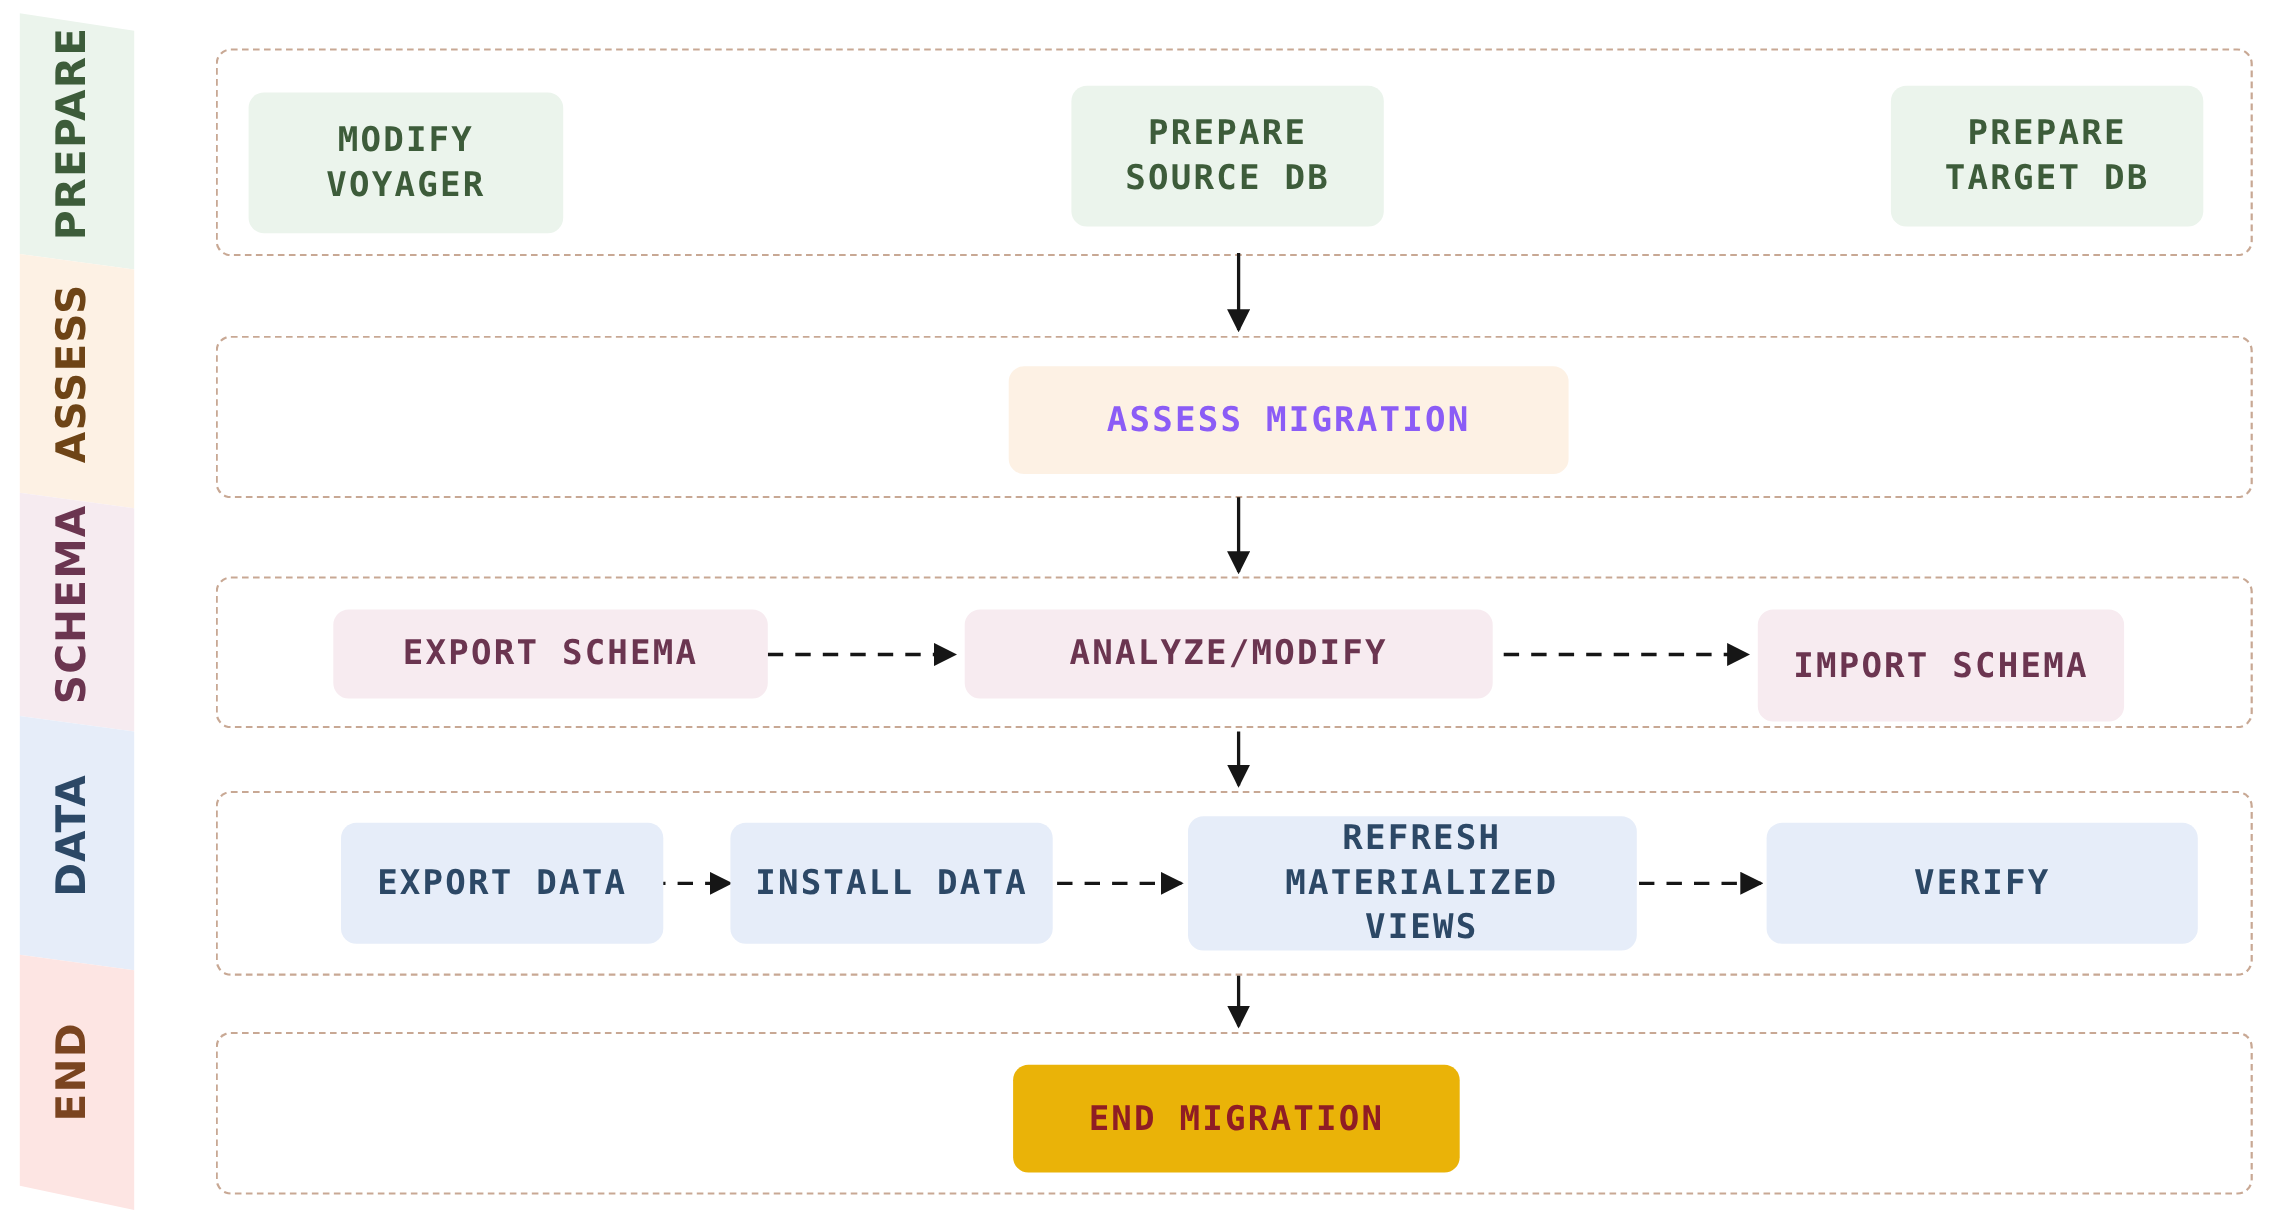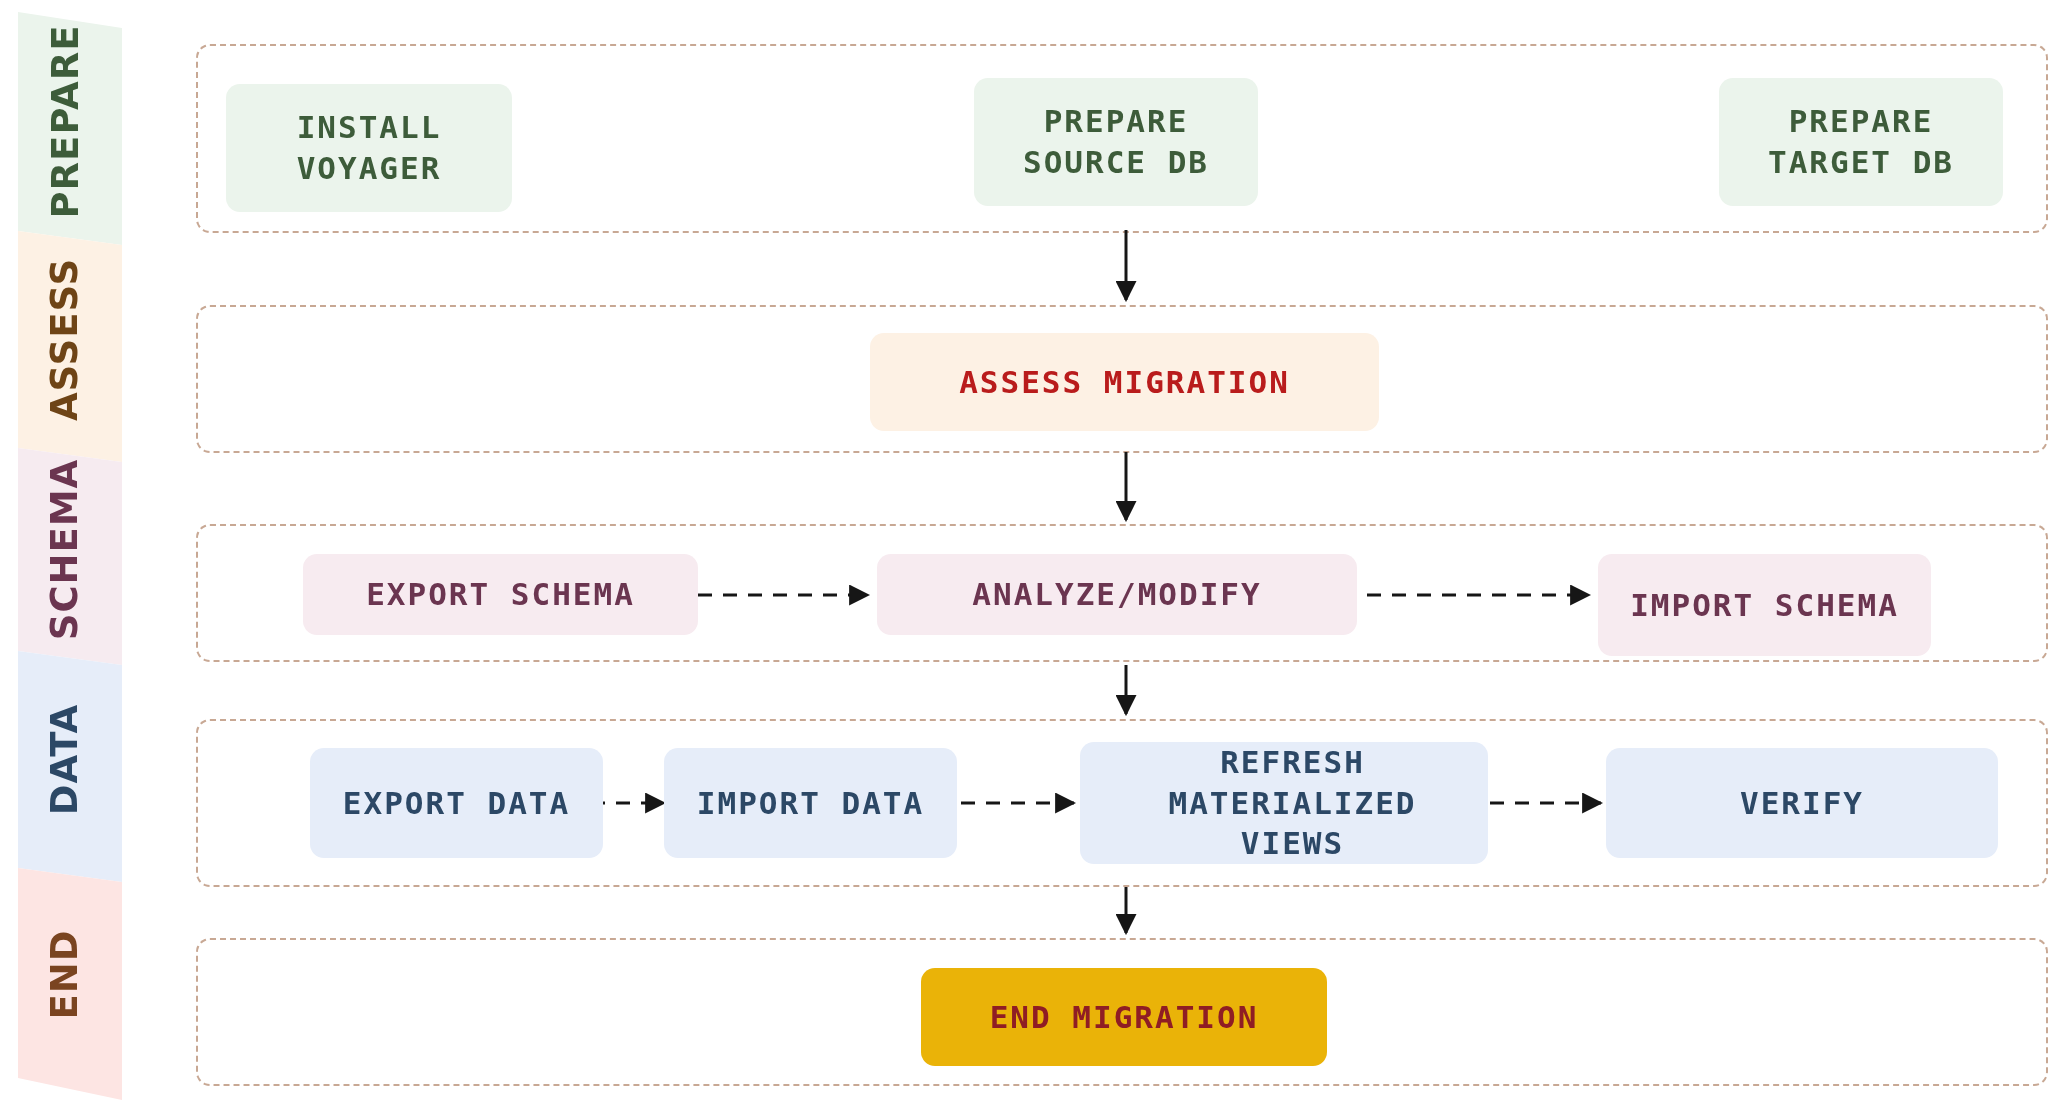--- a/index.html
+++ b/index.html
@@ -60,21 +60,21 @@
     text-align: center;
     font-size: 31px;
     font-weight: bold;
     letter-spacing: 2px;
     line-height: 1.32;
     box-sizing: border-box;
     padding: 6px 10px;
     white-space: pre-line;
   }
   .n-prepare { background: #ebf4ec; color: #3d5c3a; }
-  .n-assess  { background: #fdf1e4; color: #b91c1c; }
+  .n-assess  { background: #fdf1e4; color: #8b5cf6; margin-left: 47px; }
   .n-schema  { background: #f7ebf0; color: #6b3550; }
   .n-data    { background: #e6edf9; color: #2c4866; }
   .n-end     { background: #eab308; color: #8f1d24; }
 
   
   .arrow-layer {
     position: absolute;
     left: 0; top: 0;
     width: 2067px;
     height: 1105px;
@@ -135,32 +135,32 @@
 
   <line x1="566" y1="803" x2="664" y2="803" stroke="#161616" stroke-width="3" stroke-dasharray="14 11" marker-end="url(#ah)"></line>
 
   <line x1="961" y1="803" x2="1074" y2="803" stroke="#161616" stroke-width="3" stroke-dasharray="14 11" marker-end="url(#ah)"></line>
 
   <line x1="1490" y1="803" x2="1601" y2="803" stroke="#161616" stroke-width="3" stroke-dasharray="14 11" marker-end="url(#ah)"></line>
 
   <line x1="1126" y1="887" x2="1126" y2="933" stroke="#161616" stroke-width="3" marker-end="url(#ah)"></line>
 </svg>
 
-<div class="node n-prepare" style="left:226px; top:84px; width:286px; height:128px;">INSTALL
+<div class="node n-prepare" style="left:226px; top:84px; width:286px; height:128px;">MODIFY
 VOYAGER</div>
 <div class="node n-prepare" style="left:974px; top:78px; width:284px; height:128px;">PREPARE
 SOURCE DB</div>
 <div class="node n-prepare" style="left:1719px; top:78px; width:284px; height:128px;">PREPARE
 TARGET DB</div>
 
 <div class="node n-assess" style="left:870px; top:333px; width:509px; height:98px;">ASSESS MIGRATION</div>
 
 <div class="node n-schema" style="left:303px; top:554px; width:395px; height:81px;">EXPORT SCHEMA</div>
 <div class="node n-schema" style="left:877px; top:554px; width:480px; height:81px;">ANALYZE/MODIFY</div>
 <div class="node n-schema" style="left:1598px; top:554px; width:333px; height:102px;">IMPORT SCHEMA</div>
 
 <div class="node n-data" style="left:266px; top:748px; width:293px; height:110px;margin-left:44px;">EXPORT DATA</div>
-<div class="node n-data" style="left:664px; top:748px; width:293px; height:110px;">IMPORT DATA</div>
+<div class="node n-data" style="left:664px; top:748px; width:293px; height:110px;">INSTALL DATA</div>
 <div class="node n-data" style="left:1080px; top:742px; width:408px; height:122px;padding-left:27px;">REFRESH
 MATERIALIZED VIEWS</div>
 <div class="node n-data" style="left:1606px; top:748px; width:392px; height:110px;">VERIFY</div>
 
 <div class="node n-end" style="left:921px; top:968px; width:406px; height:98px;">END MIGRATION</div>
 
 </body></html>

